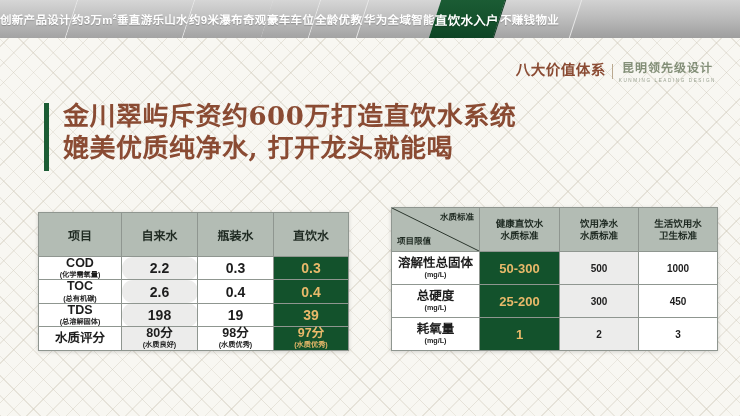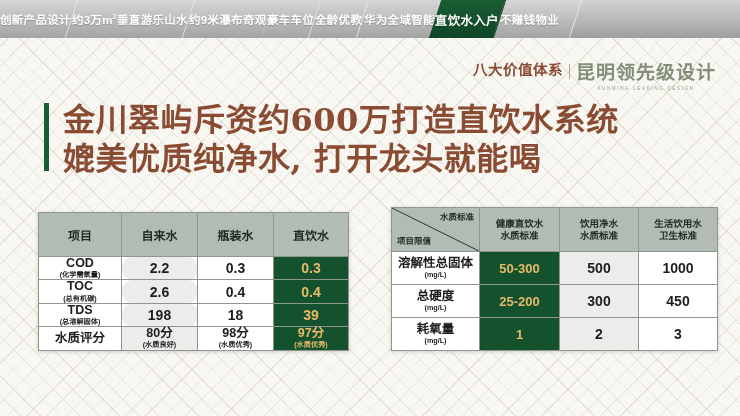--- a/index.html
+++ b/index.html
@@ -93,21 +93,21 @@
   }
   #brand-divider {
     width: 1px;
     height: 15px;
     background: #b9a88f;
     margin-top: 2px;
   }
   #brand-sub-wrap { display: flex; flex-direction: column; align-items: center; }
   #brand-sub {
     font-family: "DejaVu Serif", "Liberation Serif", serif;
-    font-size: 19px;
+    font-size: 12px;
     font-weight: 700;
     color: #6f7d63;
     letter-spacing: 1px;
     line-height: 1.1;
     opacity: .85;
   }
   #brand-sub-en {
     font-size: 4.6px;
     color: #9aa291;
     letter-spacing: 1.6px;
@@ -127,21 +127,21 @@
     width: 5px;
     height: 68px;
     background: #1b5c34;
     flex: 0 0 5px;
     margin-top: 2px;
   }
   #headline-text {
     font-family: "DejaVu Serif", "Liberation Serif", serif;
     color: #8a4b33;
     font-weight: 700;
-    font-size: 32px;
+    font-size: 26px;
     line-height: 1.22;
     letter-spacing: .5px;
   }
   .headline-line { display: block; white-space: nowrap; }
 
   
   .tbl {
     position: absolute;
     border-collapse: collapse;
     background: #ffffff;
@@ -185,21 +185,21 @@
   #table-left td.green { font-size: 14px; }
 
   
   #table-right { top: 207px; left: 383px; width: 326px; margin-left: 8px; }
   #table-right col.c0 { width: 88px; }
   #table-right col.c1 { width: 80px; }
   #table-right col.c2 { width: 79px; }
   #table-right col.c3 { width: 79px; }
   #table-right th { height: 44px; font-size: 9.5px; line-height: 1.3; font-weight: 700; }
   #table-right td { height: 33px; }
-  #table-right td.value { font-size: 14px; }
+  #table-right td.value { font-size: 10px; }
   #table-right td.green { font-size: 13px; }
   #table-right td.rowlabel { font-size: 11px; }
 
   
   th.diag {
     position: relative;
     background: #b3bcb4;
     padding: 0;
     overflow: hidden;
   }
@@ -308,21 +308,21 @@
         <td class="value shade">2.6</td>
         <td class="value">0.4</td>
         <td class="green">0.4</td>
       </tr>
       <tr>
         <td>
           <span class="cell-main">TDS</span>
           <span class="cell-sub">(总溶解固体)</span>
         </td>
         <td class="value shade">198</td>
-        <td class="value">18</td>
+        <td class="value">19</td>
         <td class="green">39</td>
       </tr>
       <tr>
         <td>
           <span class="cell-main">水质评分</span>
         </td>
         <td class="shade">
           <span class="cell-main">80分</span>
           <span class="cell-sub">(水质良好)</span>
         </td>

